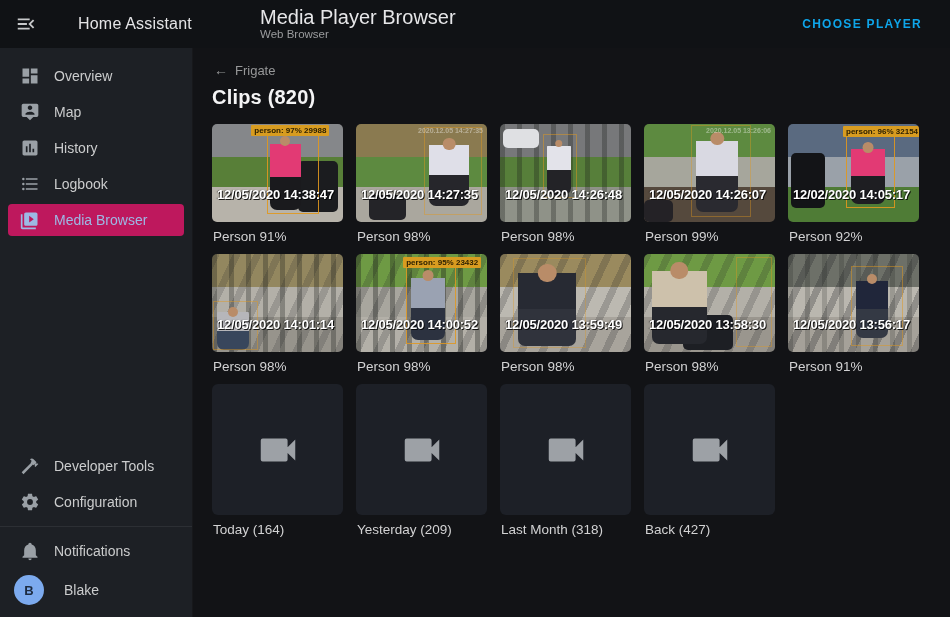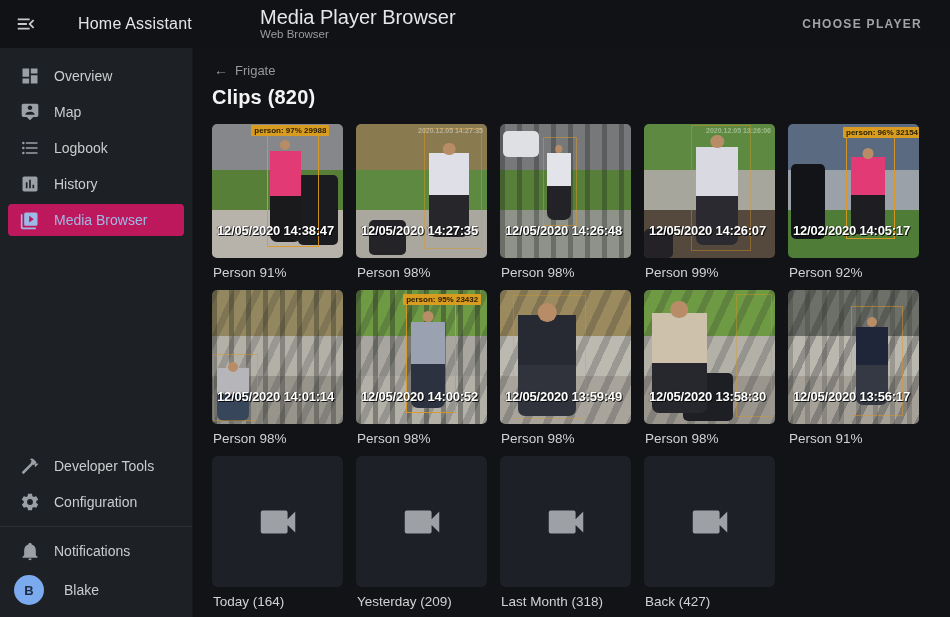--- a/index.html
+++ b/index.html
@@ -14,21 +14,21 @@
 
   
   header { grid-column:1 / 3; background:#101215; display:flex; align-items:center; }
   .hdr-left { width:193px; flex:none; display:flex; align-items:center; padding-left:14px; gap:40px; }
   .menu-btn { width:24px; height:24px; cursor:pointer; display:flex; align-items:center; justify-content:center; }
   .menu-btn svg { width:22px; height:22px; fill:#c8c9cb; }
   .app-title { color:#e4e4e6; font-size:16px; letter-spacing:.2px; }
   .hdr-main { flex:1; display:flex; align-items:center; padding:0 22px 0 67px; }
   .page-title { color:#e6e6e8; font-size:20px; line-height:19px; }
   .page-subtitle { color:#9b9c9e; font-size:11.5px; line-height:14px; }
-  .choose-player { margin-left:auto; background:none; border:none; color:#a3a3a3; font-family:inherit;
+  .choose-player { margin-left:auto; background:none; border:none; color:#0ea5e9; font-family:inherit;
     font-size:12px; font-weight:700; letter-spacing:1.3px; cursor:pointer; padding:8px 6px; }
 
   
   .sidebar { background:#1d2025; display:flex; flex-direction:column; padding:10px 0 6px 0; border-right:1px solid #17181b; }
   .nav-item { height:32px; margin:2px 8px; border-radius:4px; display:flex; align-items:center; padding-left:10px; cursor:pointer; }
   .nav-item .nav-icon { width:24px; height:24px; display:flex; align-items:center; justify-content:center; }
   .nav-item svg { width:20px; height:20px; fill:#9aa0a6; }
   .nav-label { margin-left:12px; font-size:14px; color:#cbcccd; white-space:nowrap; }
   .nav-item.selected { background:#be185d; }
   .nav-item.selected svg { fill:#9db9e5; }
@@ -43,21 +43,21 @@
   
   main { background:#121316; padding:14px 30px 0 19px; overflow:hidden; }
   .breadcrumb { color:#979899; font-size:13px; display:flex; align-items:center; gap:7px; cursor:pointer; padding-left:2px; }
   .breadcrumb .arrow { font-size:14px; }
   h1 { margin:8px 0 0 0; color:#f4f4f5; font-size:20px; font-weight:700; letter-spacing:.2px; }
   .grid { margin-top:15px; display:grid; grid-template-columns:repeat(5,131px); column-gap:13px; row-gap:9px; }
   figure { margin:0; width:131px; }
   figcaption, .folder-label { margin:6px 0 0 1px; font-size:13.5px; color:#d2d2d3; line-height:17px; white-space:nowrap; }
 
   
-  .thumb { position:relative; width:131px; height:134px; border-radius:5px; overflow:hidden;
+  .thumb { position:relative; width:131px; height:98px; border-radius:5px; overflow:hidden;
     background:
       repeating-linear-gradient(90deg, rgba(25,28,25,var(--vb,0)) 0 5px, transparent 5px 17px),
       repeating-linear-gradient(115deg, rgba(35,36,40,var(--so,0)) 0 7px, transparent 7px 19px),
       linear-gradient(180deg, var(--c1) 0 34%, var(--c2) 34% 64%, var(--c3) 64% 100%);
   }
   .obj { position:absolute; left:var(--ox,0); top:var(--oy,0); width:var(--ow,0); height:var(--oh,0);
     background:var(--oc,transparent); border-radius:5px; }
   .person { position:absolute; left:var(--px); top:var(--py); width:var(--pw); height:var(--ph);
     background:linear-gradient(180deg, transparent 0 11%, var(--s1) 11% 55%, var(--s2) 55% 100%);
     border-radius:7px; }
@@ -114,32 +114,32 @@
       <span class="nav-icon">
           <svg viewBox="0 0 24 24">
             <path d="M20,2H4A2,2 0 0,0 2,4V16A2,2 0 0,0 4,18H8L12,22L16,18H20A2,2 0 0,0 22,16V4A2,2 0 0,0 20,2M12,4.3C13.5,4.3 14.7,5.5 14.7,7C14.7,8.5 13.5,9.7 12,9.7C10.5,9.7 9.3,8.5 9.3,7C9.3,5.5 10.5,4.3 12,4.3M17.4,15.4H6.6V14.5C6.6,12.7 10.2,11.7 12,11.7C13.8,11.7 17.4,12.7 17.4,14.5V15.4Z"></path>
           </svg>
         </span>
       <span class="nav-label">Map</span>
     </div>
     <div class="nav-item">
       <span class="nav-icon">
           <svg viewBox="0 0 24 24">
+            <path d="M19,3H5C3.9,3 3,3.9 3,5V19C3,20.1 3.9,21 5,21H19C20.1,21 21,20.1 21,19V5C21,3.9 20.1,3 19,3M9,17H7V10H9V17M13,17H11V7H13V17M17,17H15V13H17V17Z"></path>
+          </svg>
+        </span>
+      <span class="nav-label">History</span>
+    </div>
+    <div class="nav-item">
+      <span class="nav-icon">
+          <svg viewBox="0 0 24 24">
             <path d="M7,5H21V7H7V5M7,13V11H21V13H7M4,4.5A1.5,1.5 0 0,1 5.5,6A1.5,1.5 0 0,1 4,7.5A1.5,1.5 0 0,1 2.5,6A1.5,1.5 0 0,1 4,4.5M4,10.5A1.5,1.5 0 0,1 5.5,12A1.5,1.5 0 0,1 4,13.5A1.5,1.5 0 0,1 2.5,12A1.5,1.5 0 0,1 4,10.5M7,19V17H21V19H7M4,16.5A1.5,1.5 0 0,1 5.5,18A1.5,1.5 0 0,1 4,19.5A1.5,1.5 0 0,1 2.5,18A1.5,1.5 0 0,1 4,16.5Z"></path>
           </svg>
         </span>
       <span class="nav-label">Logbook</span>
-    </div>
-    <div class="nav-item">
-      <span class="nav-icon">
-          <svg viewBox="0 0 24 24">
-            <path d="M19,3H5C3.9,3 3,3.9 3,5V19C3,20.1 3.9,21 5,21H19C20.1,21 21,20.1 21,19V5C21,3.9 20.1,3 19,3M9,17H7V10H9V17M13,17H11V7H13V17M17,17H15V13H17V17Z"></path>
-          </svg>
-        </span>
-      <span class="nav-label">History</span>
     </div>
     <div class="nav-item selected">
       <span class="nav-icon">
           <svg viewBox="0 0 24 24">
             <path d="M19,3H7C5.9,3 5,3.9 5,5V17C5,18.1 5.9,19 7,19H19C20.1,19 21,18.1 21,17V5C21,3.9 20.1,3 19,3M11,15V7L16.5,11L11,15M3,5H1V21C1,22.1 1.9,23 3,23H19V21H3V5Z"></path>
           </svg>
         </span>
       <span class="nav-label">Media Browser</span>
     </div>
 

